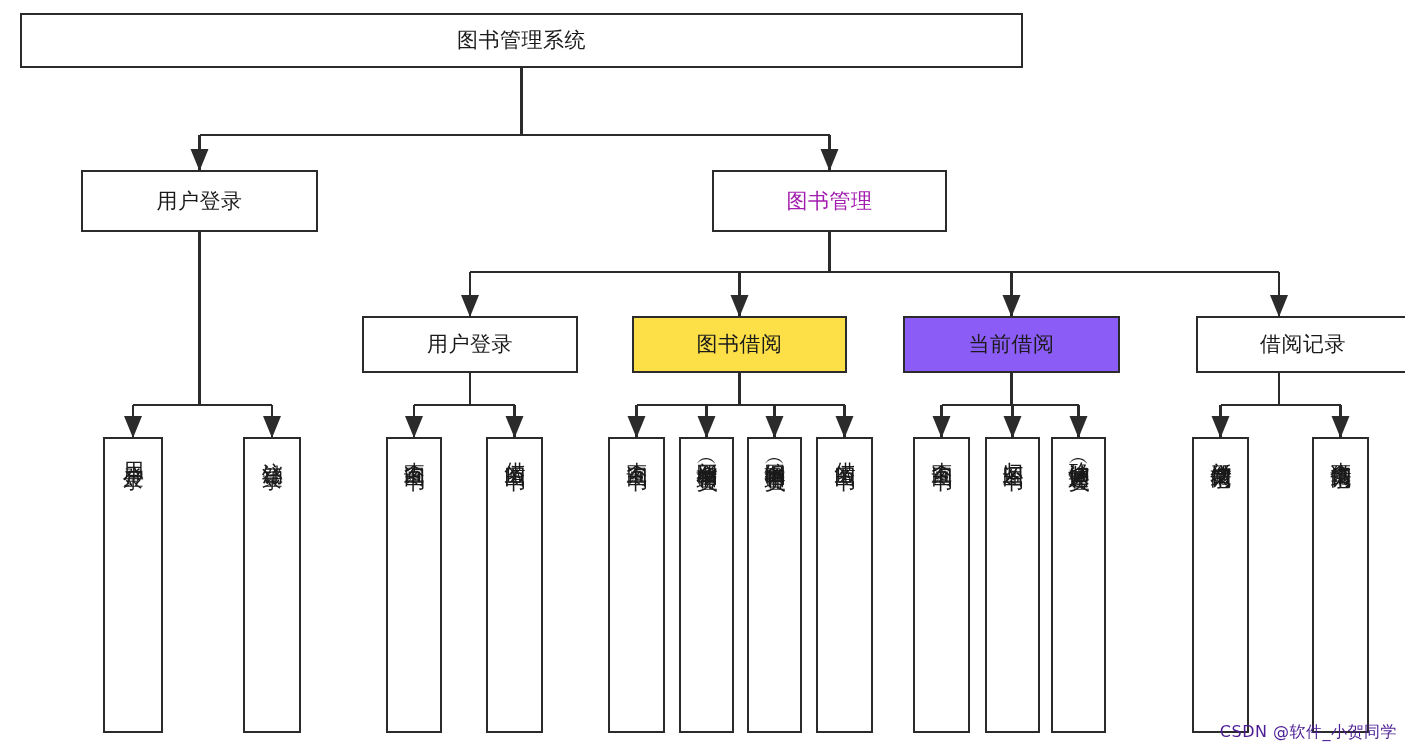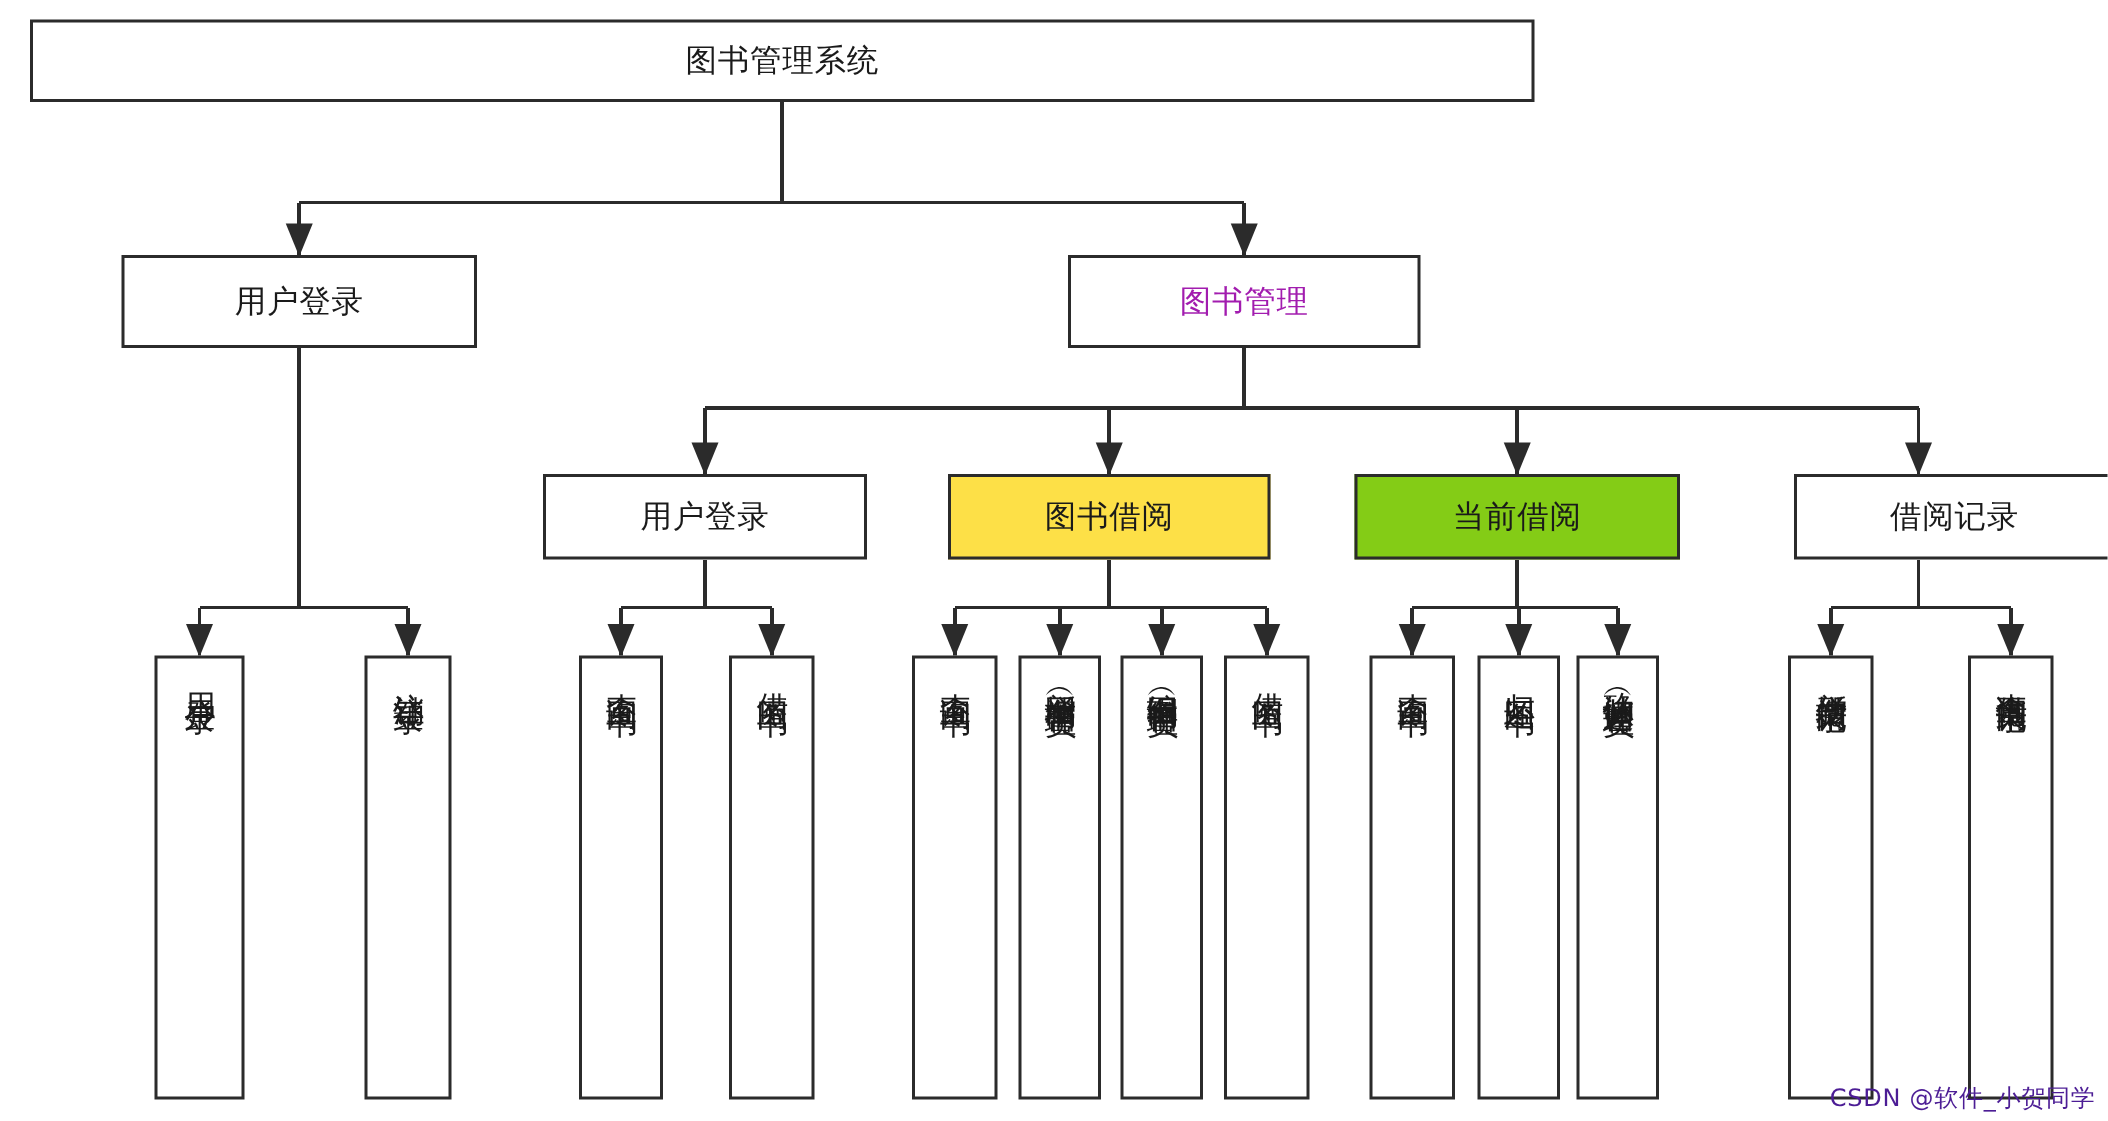--- a/index.html
+++ b/index.html
@@ -142,21 +142,21 @@
       </div>
       <div class="node-box node-horizontal" style="left: 712px; top: 170px; width: 235px; height: 62px; border-color: rgb(43, 43, 43); background: rgb(255, 255, 255);">
         <span class="node-label" style="color: #a21caf;">图书管理</span>
       </div>
       <div class="node-box node-horizontal" style="left: 362px; top: 316px; width: 216px; height: 57px; border-color: rgb(43, 43, 43); background: rgb(255, 255, 255);">
         <span class="node-label" style="color: rgb(26, 26, 26);">用户登录</span>
       </div>
       <div class="node-box node-horizontal" style="left: 632px; top: 316px; width: 215px; height: 57px; border-color: rgb(43, 43, 43); background: #fde047;">
         <span class="node-label" style="color: rgb(26, 26, 26);">图书借阅</span>
       </div>
-      <div class="node-box node-horizontal" style="left: 903px; top: 316px; width: 217px; height: 57px; border-color: rgb(43, 43, 43); background: #84cc16;">
+      <div class="node-box node-horizontal" style="left: 903px; top: 316px; width: 217px; height: 57px; border-color: rgb(43, 43, 43); background: #8b5cf6;">
         <span class="node-label" style="color: rgb(26, 26, 26);">当前借阅</span>
       </div>
       <div class="node-box node-horizontal" style="left: 1172px; top: 316px; width: 214px; height: 57px; border-color: rgb(43, 43, 43); background: rgb(255, 255, 255); margin-left: 24px;">
         <span class="node-label" style="color: rgb(26, 26, 26);">借阅记录</span>
       </div>
       <div class="node-box node-vertical" style="left: 103px; top: 437px; width: 60px; height: 296px; border-color: rgb(43, 43, 43); background: rgb(255, 255, 255);">
         <span class="node-label" style="color: rgb(26, 26, 26);">用户登录</span>
       </div>
       <div class="node-box node-vertical" style="left: 243px; top: 437px; width: 58px; height: 296px; border-color: rgb(43, 43, 43); background: rgb(255, 255, 255);">
         <span class="node-label" style="color: rgb(26, 26, 26);">注销登录</span>

